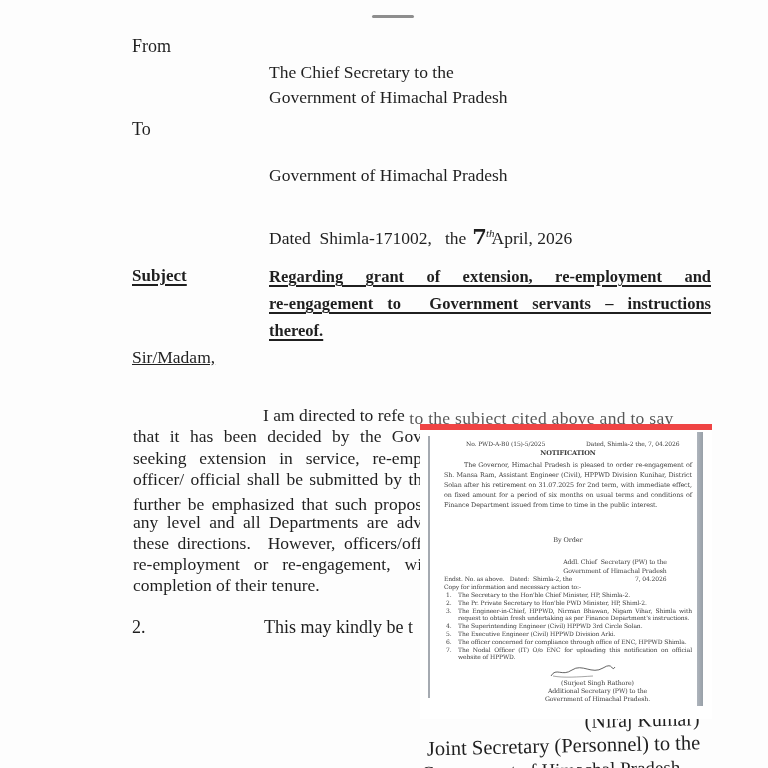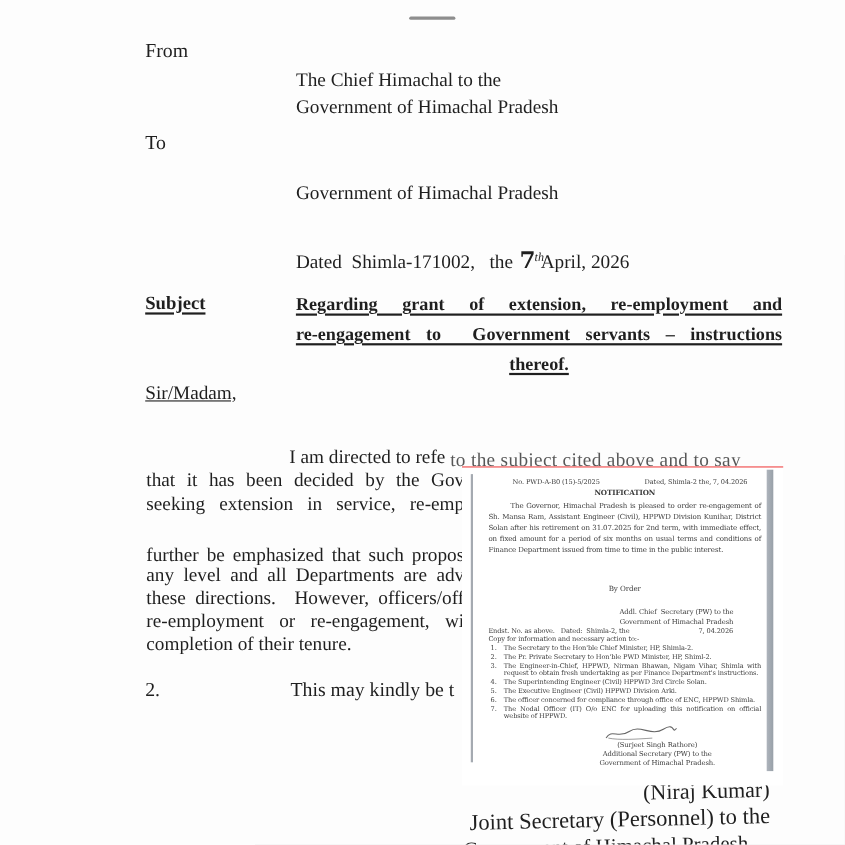--- a/index.html
+++ b/index.html
@@ -11,39 +11,39 @@
   .abs{position:absolute;}
   .top-dash{position:absolute;left:372px;top:15px;width:42px;height:3px;background:#8e8e8e;border-radius:2px;}
   .lbl{font-size:18px;}
   .addr{font-size:17.5px;line-height:25px;}
   .dateline{font-size:17.5px;}
   .dday{font-weight:700;font-size:21px;font-family:"DejaVu Serif",serif;margin-left:6px;}
   .dsup{font-style:italic;font-size:11px;vertical-align:super;margin-left:-1px;margin-right:-3px;}
   .subj-label{font-size:17px;font-weight:700;text-decoration:underline;text-underline-offset:3px;text-decoration-thickness:1.5px;}
   .subj-line{
     position:absolute;left:269px;width:442px;font-size:16.5px;font-weight:700;
-    text-decoration:underline;text-underline-offset:3px;text-decoration-thickness:1.5px;text-align:center;
+    text-decoration:underline;text-underline-offset:3px;text-decoration-thickness:1.5px;
   }
   .just{text-align:justify;text-align-last:justify;}
   .salut{font-size:17.5px;text-decoration:underline;}
   .bl{position:absolute;left:133px;font-size:17.5px;white-space:nowrap;}
   .bl.jl{width:289px;white-space:normal;text-align:justify;text-align-last:justify;}
   .bl .tail{opacity:.75;position:relative;top:3px;letter-spacing:.3px;}
   .p2num{position:absolute;left:132px;top:617px;font-size:18px;}
   .p2text{position:absolute;left:264px;top:617px;font-size:18px;white-space:nowrap;}
   .bottom-block{position:absolute;left:360px;top:698px;width:350px;height:80px;transform:rotate(-1.3deg);z-index:1;}
   .sig-squiggle{position:absolute;right:15px;top:0;}
   .niraj{position:absolute;top:13px;left:0;width:340px;text-align:right;font-size:20px;}
   .joint{position:absolute;top:37px;left:0;width:340px;text-align:right;font-size:20.5px;}
   .gov-cut{position:absolute;top:62px;left:40px;width:300px;text-align:center;font-size:19px;}
 
   
   .notif{
     position:absolute;left:420px;top:424px;width:292px;height:289px;
-    background:#fff;z-index:5;border-top:1px solid #ef4444;
+    background:#fff;z-index:5;border-top:6px solid #ef4444;
     font-family:"DejaVu Serif",serif;color:#3c3c3c;letter-spacing:-0.1px;
   }
   .edge-l{position:absolute;left:8px;top:6px;width:2px;height:262px;background:#959ba3;opacity:.85;}
   .edge-r{position:absolute;left:277px;top:2px;width:6px;height:274px;background:linear-gradient(to right,#aeb4bc,#98a0a8);}
   .n-ref{position:absolute;left:46px;top:10px;font-size:6px;}
   .n-dlabel{position:absolute;left:166px;top:10px;font-size:6px;}
   .n-dval{position:absolute;left:228px;top:10px;font-size:6px;}
   .n-title{position:absolute;left:24px;top:19px;width:248px;text-align:center;font-size:6.5px;font-weight:700;}
   .n-body{position:absolute;left:24px;top:30px;width:248px;font-size:6.4px;line-height:10px;text-align:justify;text-indent:20px;}
   .n-byorder{position:absolute;left:24px;top:106px;width:248px;text-align:center;font-size:6.5px;font-weight:400;}
@@ -60,21 +60,21 @@
 </style>
 </head>
 <body>
 
 <div class="page">
 
   <div class="top-dash"></div>
 
   <div class="abs lbl" style="left:132px;top:36px">From</div>
   <div class="abs addr" style="left:269px;top:60px">
-    <div>The Chief Himachal to the</div>
+    <div>The Chief Secretary to the</div>
     <div>Government of Himachal Pradesh</div>
   </div>
 
   <div class="abs lbl" style="left:132px;top:119px">To</div>
   <div class="abs addr" style="left:269px;top:163px">
     <div>Government of Himachal Pradesh</div>
   </div>
 
   <div class="abs dateline" style="left:269px;top:224px">
     <span>Dated&nbsp; Shimla-171002,&nbsp;&nbsp; the</span><span class="dday">7</span><span class="dsup">th</span><span>April, 2026</span>
@@ -86,20 +86,21 @@
   <div class="subj-line" style="top:321px">thereof.</div>
 
   <div class="abs salut" style="left:132px;top:347px">Sir/Madam,</div>
 
   <div class="bl" style="top:405px;padding-left:130px">
     <span>I am directed to refe</span>
     <span class="tail">to the subject cited above and to say</span>
   </div>
   <div class="bl jl" style="top:426px">that it has been decided by the Gov</div>
   <div class="bl jl" style="top:448px">seeking extension in service, re-emp</div>
+  <div class="bl jl" style="top:469px">officer/ official shall be submitted by th</div>
   <div class="bl jl" style="top:494px">further be emphasized that such propos</div>
   <div class="bl jl" style="top:512px">any level and all Departments are adv</div>
   <div class="bl jl" style="top:533px">these directions.&nbsp; However, officers/off</div>
   <div class="bl jl" style="top:554px">re-employment or re-engagement, wi</div>
   <div class="bl" style="top:575px">completion of their tenure.</div>
 
   <div class="p2num">2.</div>
   <div class="p2text">This may kindly be t</div>
 
   <div class="bottom-block">

